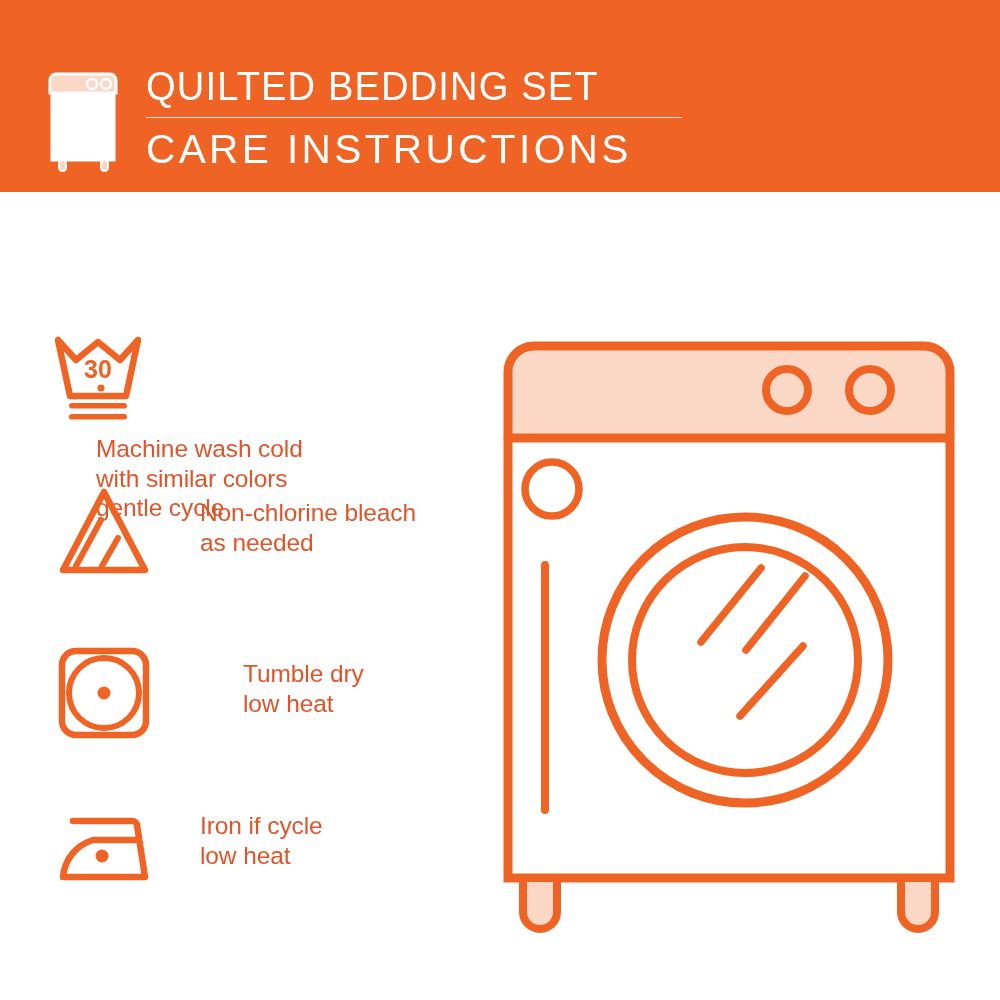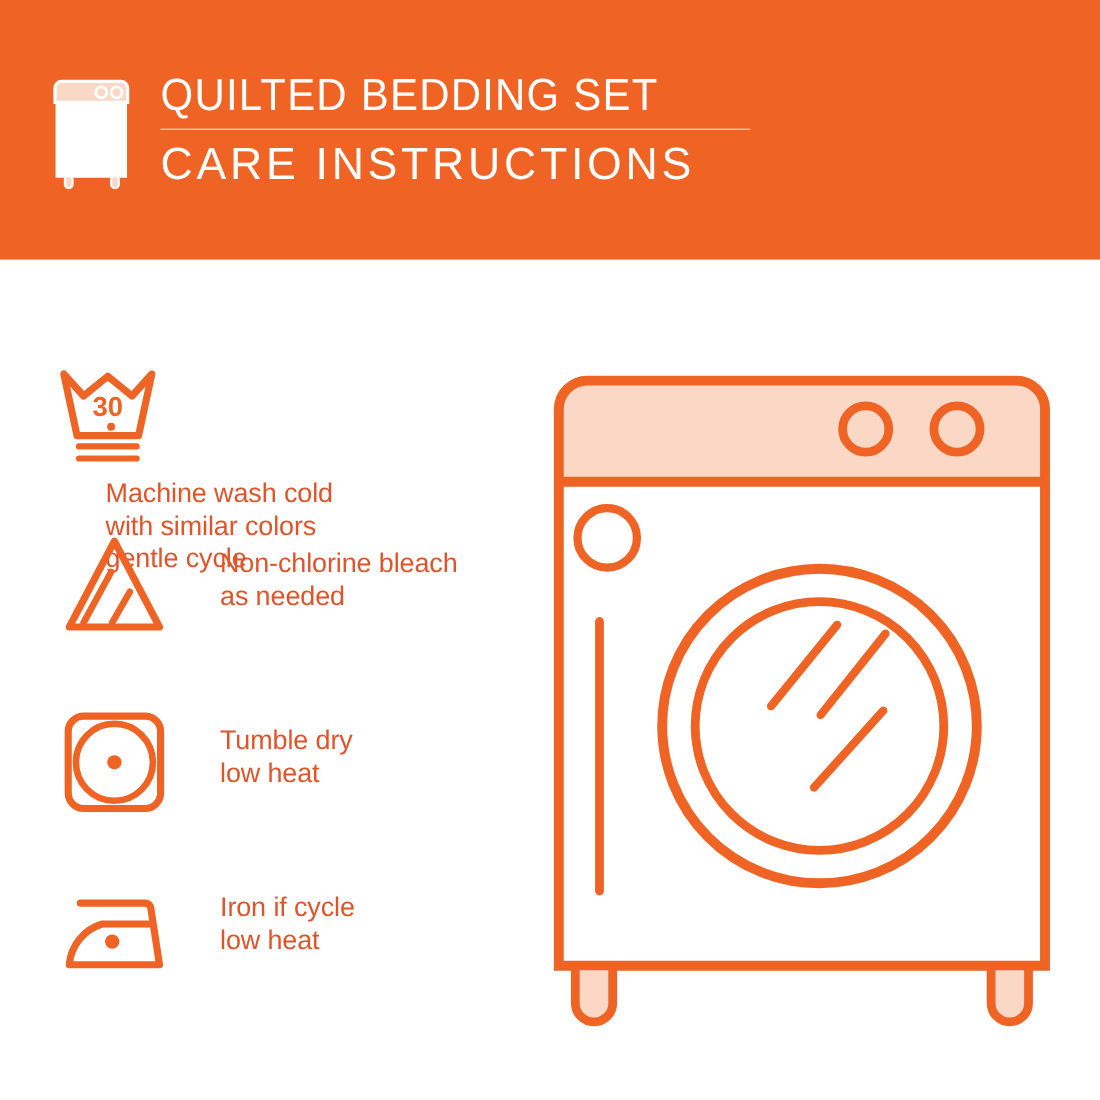--- a/index.html
+++ b/index.html
@@ -14,21 +14,21 @@
     overflow: hidden;
     position: relative;
   }
 
   
   .header {
     position: absolute;
     left: 0;
     top: 0;
     width: 1000px;
-    height: 236px;
+    height: 192px;
     background: #ef6424;
     box-sizing: border-box;
   }
   .header-inner {
     position: absolute;
     left: 46px;
     top: 64px;
     display: flex;
     align-items: flex-start;
   }
@@ -82,21 +82,21 @@
     height: 762px;
   }
   .care-row {
     position: absolute;
     left: 52px;
     display: flex;
     align-items: flex-start;
   }
   .care-row.r0 { top: 88px; flex-direction: column; }
   .care-row.r1 { top: 242px; }
-  .care-row.r2 { top: 403px; }
+  .care-row.r2 { top: 403px; gap: 43px; }
   .care-row.r3 { top: 555px; }
 
   .care-symbol {
     width: 104px;
     height: 104px;
     flex: 0 0 auto;
   }
   .care-text {
     margin-left: 44px;
     color: #e0542a;

